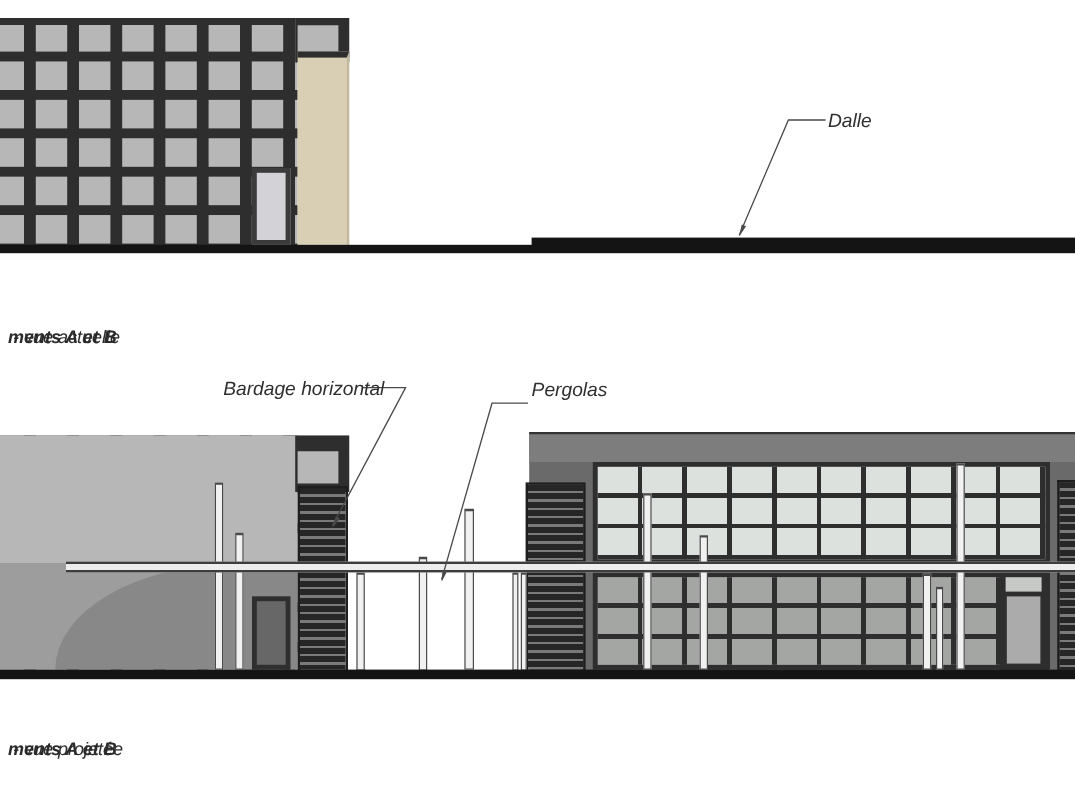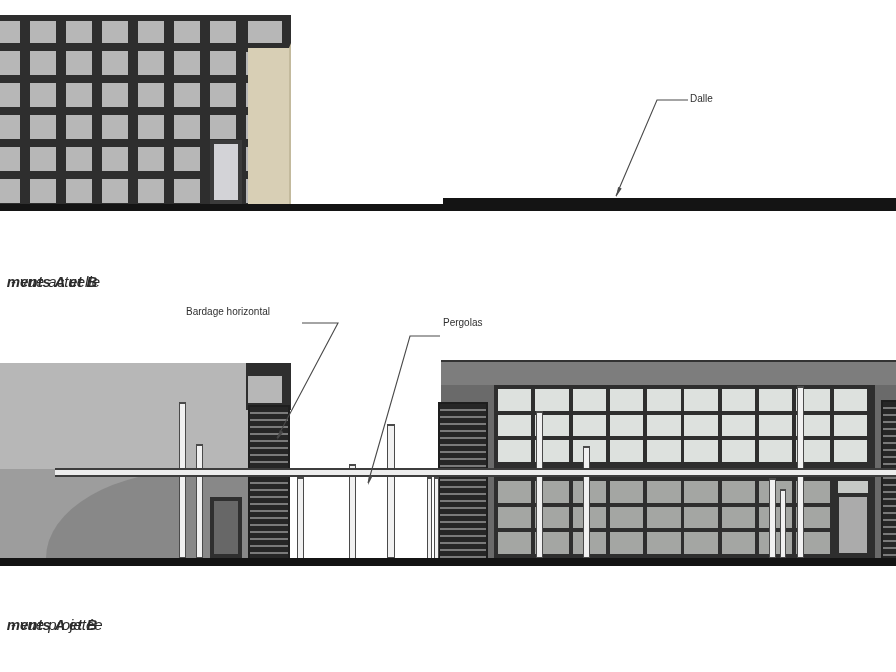--- a/index.html
+++ b/index.html
@@ -44,21 +44,21 @@
   }
   .winband{border:4px solid var(--frame); z-index:2;}
   .winband .panes{left:0;top:0;right:0;bottom:0;
     background-image:
       repeating-linear-gradient(90deg, transparent 0 33.3px, var(--frame) 33.3px 37.3px),
       repeating-linear-gradient(180deg, transparent 0 21.7px, var(--frame) 21.7px 25.7px);
   }
   .post{background:var(--post);border:1px solid #4a4a4a;border-top-width:2px;width:7px;z-index:5;}
   .caption{position:absolute;font-size:15px;font-style:italic;color:#2b2b2b;white-space:pre;z-index:11;}
   .caption b{font-weight:bold;}
-  .lbl{position:absolute;font-size:10px;color:var(--label);white-space:pre;z-index:11;}
+  .lbl{position:absolute;font-size:16px;font-style:italic;color:var(--label);white-space:pre;z-index:11;}
   #leaders{left:0;top:0;z-index:10;pointer-events:none;}
 </style>
 </head>
 <body>
 
 <div id="canvas">
 
   <div class="gridA" style="left:-16px;top:15px;width:264px;height:193px;"></div>
   <div class="rowext" style="left:246px;top:15px;width:45px;height:37px;border-bottom-width:9px;"></div>
   <div style="left:248px;top:43px;width:43px;height:161px;background:var(--beige);
@@ -125,16 +125,16 @@
       <polyline points="302,323 338,323 277,438"></polyline>
       <polyline points="440,336 410,336 368,483"></polyline>
     </g>
     <g fill="#4a4a4a" stroke="none">
       <polygon points="616,197 618.1,187 621.7,188.6"></polygon>
       <polygon points="277,440 279.8,430.2 283.4,432"></polygon>
       <polygon points="368,485 368.8,474.9 372.6,476"></polygon>
     </g>
   </svg>
   <div class="lbl" style="left:690px;top:93px;">Dalle</div>
-  <div class="lbl" style="left:186px;top:306px;">Bardage horizontal</div>
+  <div class="lbl" style="left:186px;top:316px;">Bardage horizontal</div>
   <div class="lbl" style="left:443px;top:317px;">Pergolas</div>
 
 </div>
 
 </body></html>

